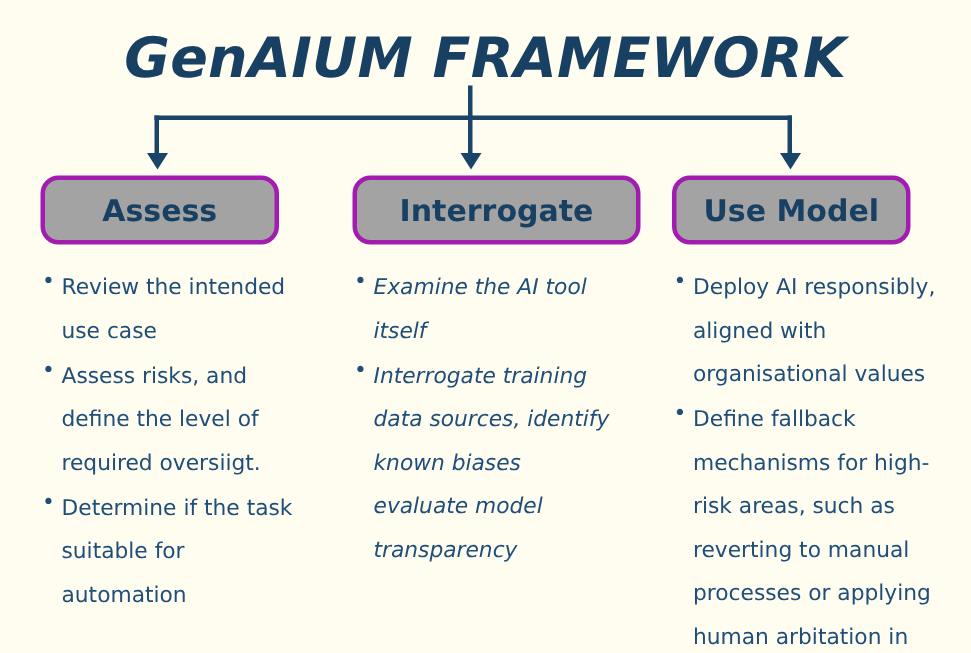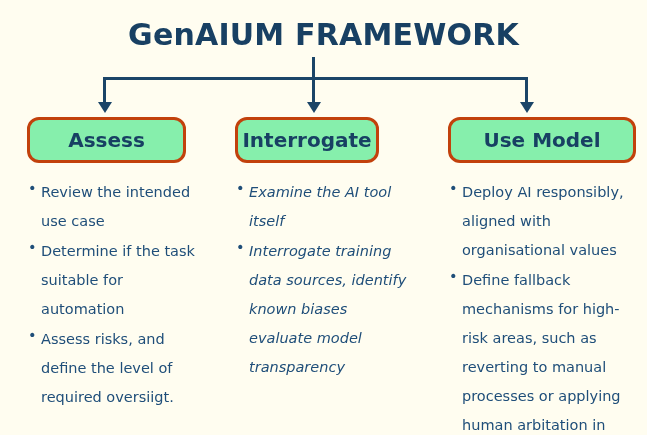--- a/index.html
+++ b/index.html
@@ -25,25 +25,26 @@
   }
 
   
   .title {
     position: absolute;
     left: 0;
     top: 17px;
     width: 647px;
     text-align: center;
     font-family: "DejaVu Sans", "Liberation Sans", sans-serif;
-    font-size: 30px;
+    font-size: 37px;
     font-weight: 700;
     letter-spacing: 0.2px;
     color: #184063;
     white-space: nowrap;
+    font-style: italic;
   }
 
   
   .conn-stem {
     position: absolute;
     left: 312px;
     top: 57px;
     width: 3px;
     height: 22px;
     background: #1b4568;
@@ -94,35 +95,35 @@
 
   .column {
     position: relative;
   }
   .column.col-0 { width: 213px; padding-left: 27px; }
   .column.col-1 { width: 212px; padding-left: 22px; }
   .column.col-2 { width: 222px; padding-left: 23px; }
 
   .pill {
     height: 46px;
-    border: 3px solid #c2410c;
+    border: 3px solid #a21caf;
     border-radius: 12px;
-    background: #86efac;
+    background: #a3a3a3;
     display: flex;
     align-items: center;
     justify-content: center;
     font-family: "DejaVu Sans", "Liberation Sans", sans-serif;
     font-size: 20px;
     font-weight: 700;
     color: #184063;
     white-space: nowrap;
   }
   .col-0 .pill { width: 159px; }
-  .col-1 .pill { width: 144px; }
-  .col-2 .pill { width: 188px; }
+  .col-1 .pill { width: 192px; }
+  .col-2 .pill { width: 159px; }
 
   .bullets {
     list-style: none;
     margin: 15px 0 0 0;
     padding: 0;
   }
 
   .bullet {
     position: relative;
     padding-left: 14px;
@@ -164,22 +165,22 @@
   <div class="conn-head left"></div>
   <div class="conn-head center"></div>
   <div class="conn-head right"></div>
 
   <div class="columns">
 
     <div class="column col-0">
       <div class="pill">Assess</div>
       <ul class="bullets">
         <li class="bullet">Review the intended use case</li>
+        <li class="bullet">Assess risks, and define the level of required oversiigt.</li>
         <li class="bullet">Determine if the task suitable for automation</li>
-        <li class="bullet">Assess risks, and define the level of required oversiigt.</li>
       </ul>
     </div>
 
     <div class="column col-1">
       <div class="pill">Interrogate</div>
       <ul class="bullets">
         <li class="bullet">Examine the AI tool itself</li>
         <li class="bullet">Interrogate training data sources, identify known biases evaluate model transparency</li>
       </ul>
     </div>

